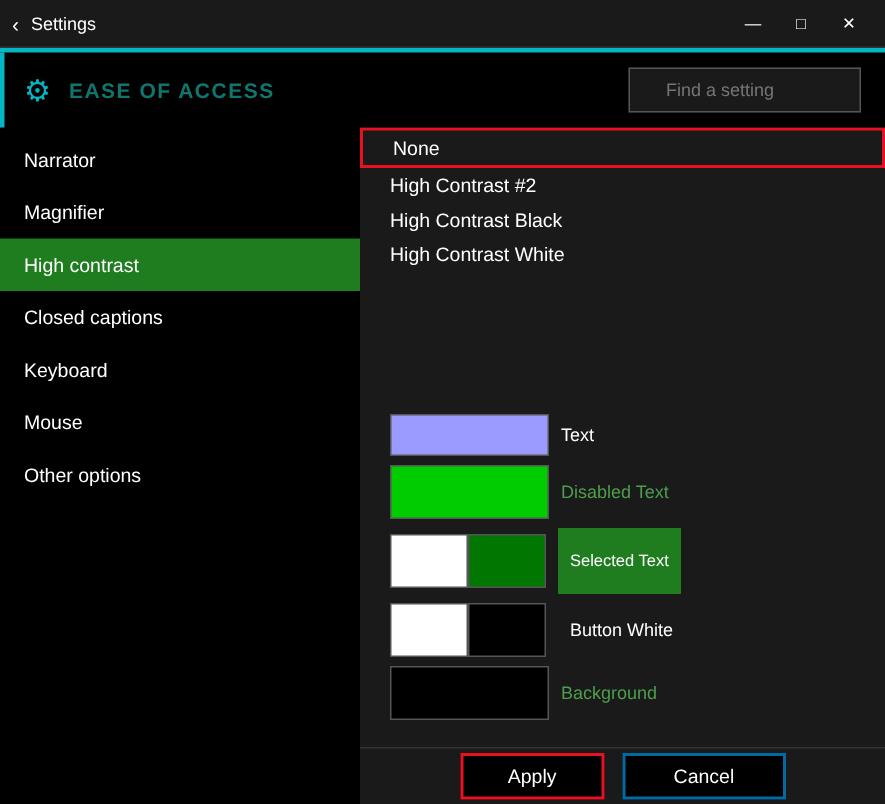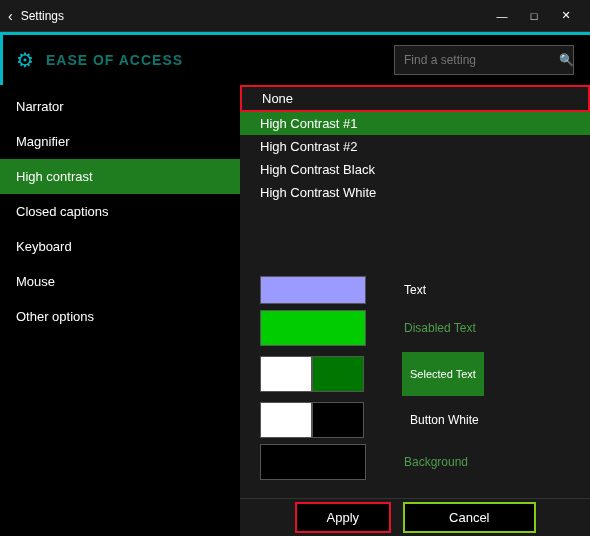--- a/index.html
+++ b/index.html
@@ -86,22 +86,22 @@
       font-weight: 600;
       letter-spacing: 1px;
       flex: 1;
     }
     .search-box {
       display: flex;
       align-items: center;
       background: #1a1a1a;
       border: 1px solid #555;
       height: 30px;
-      width: 180px;
-      padding: 0 9px;
+      width: 155px;
+      padding: 0 24px;
     }
     .search-input {
       background: transparent;
       border: none;
       color: #aaa;
       font-size: 12px;
       flex: 1;
       outline: none;
     }
     .search-icon { color: #aaa; font-size: 12px; }
@@ -171,21 +171,20 @@
     .color-samples {
       position: absolute;
       bottom: 50px;
       left: 20px;
       right: 0;
     }
     .color-row {
       display: flex;
       align-items: center;
       margin-bottom: 6px;
-      gap: 30px;
     }
     .color-swatch-pair {
       display: flex;
       margin-right: 8px;
     }
     .swatch {
       width: 52px;
       height: 36px;
       border: 1px solid #555;
     }
@@ -214,22 +213,22 @@
       color: #fff;
       border: 2px solid #e81123;
       padding: 6px 30px;
       font-size: 13px;
       cursor: pointer;
       min-width: 80px;
     }
     .btn-cancel {
       background: #000;
       color: #fff;
-      border: 2px solid #84cc16;
-      padding: 6px 44px;
+      border: 2px solid #0369a1;
+      padding: 6px 32px;
       font-size: 13px;
       cursor: pointer;
       min-width: 80px;
     }
 
     
     .selected-text-badge {
       background: #1f7d1f;
       color: #fff;
       font-size: 11px;
@@ -301,23 +300,20 @@
       <span>Other options</span>
     </div>
   </div>
 
   <div class="content-area">
 
     <div class="dropdown-overlay">
       <div class="dropdown-item bordered">
         <span>None</span>
       </div>
-      <div class="dropdown-item selected">
-        <span>High Contrast #1</span>
-      </div>
       <div class="dropdown-item">
         <span>High Contrast #2</span>
       </div>
       <div class="dropdown-item">
         <span>High Contrast Black</span>
       </div>
       <div class="dropdown-item">
         <span>High Contrast White</span>
       </div>
     </div>

